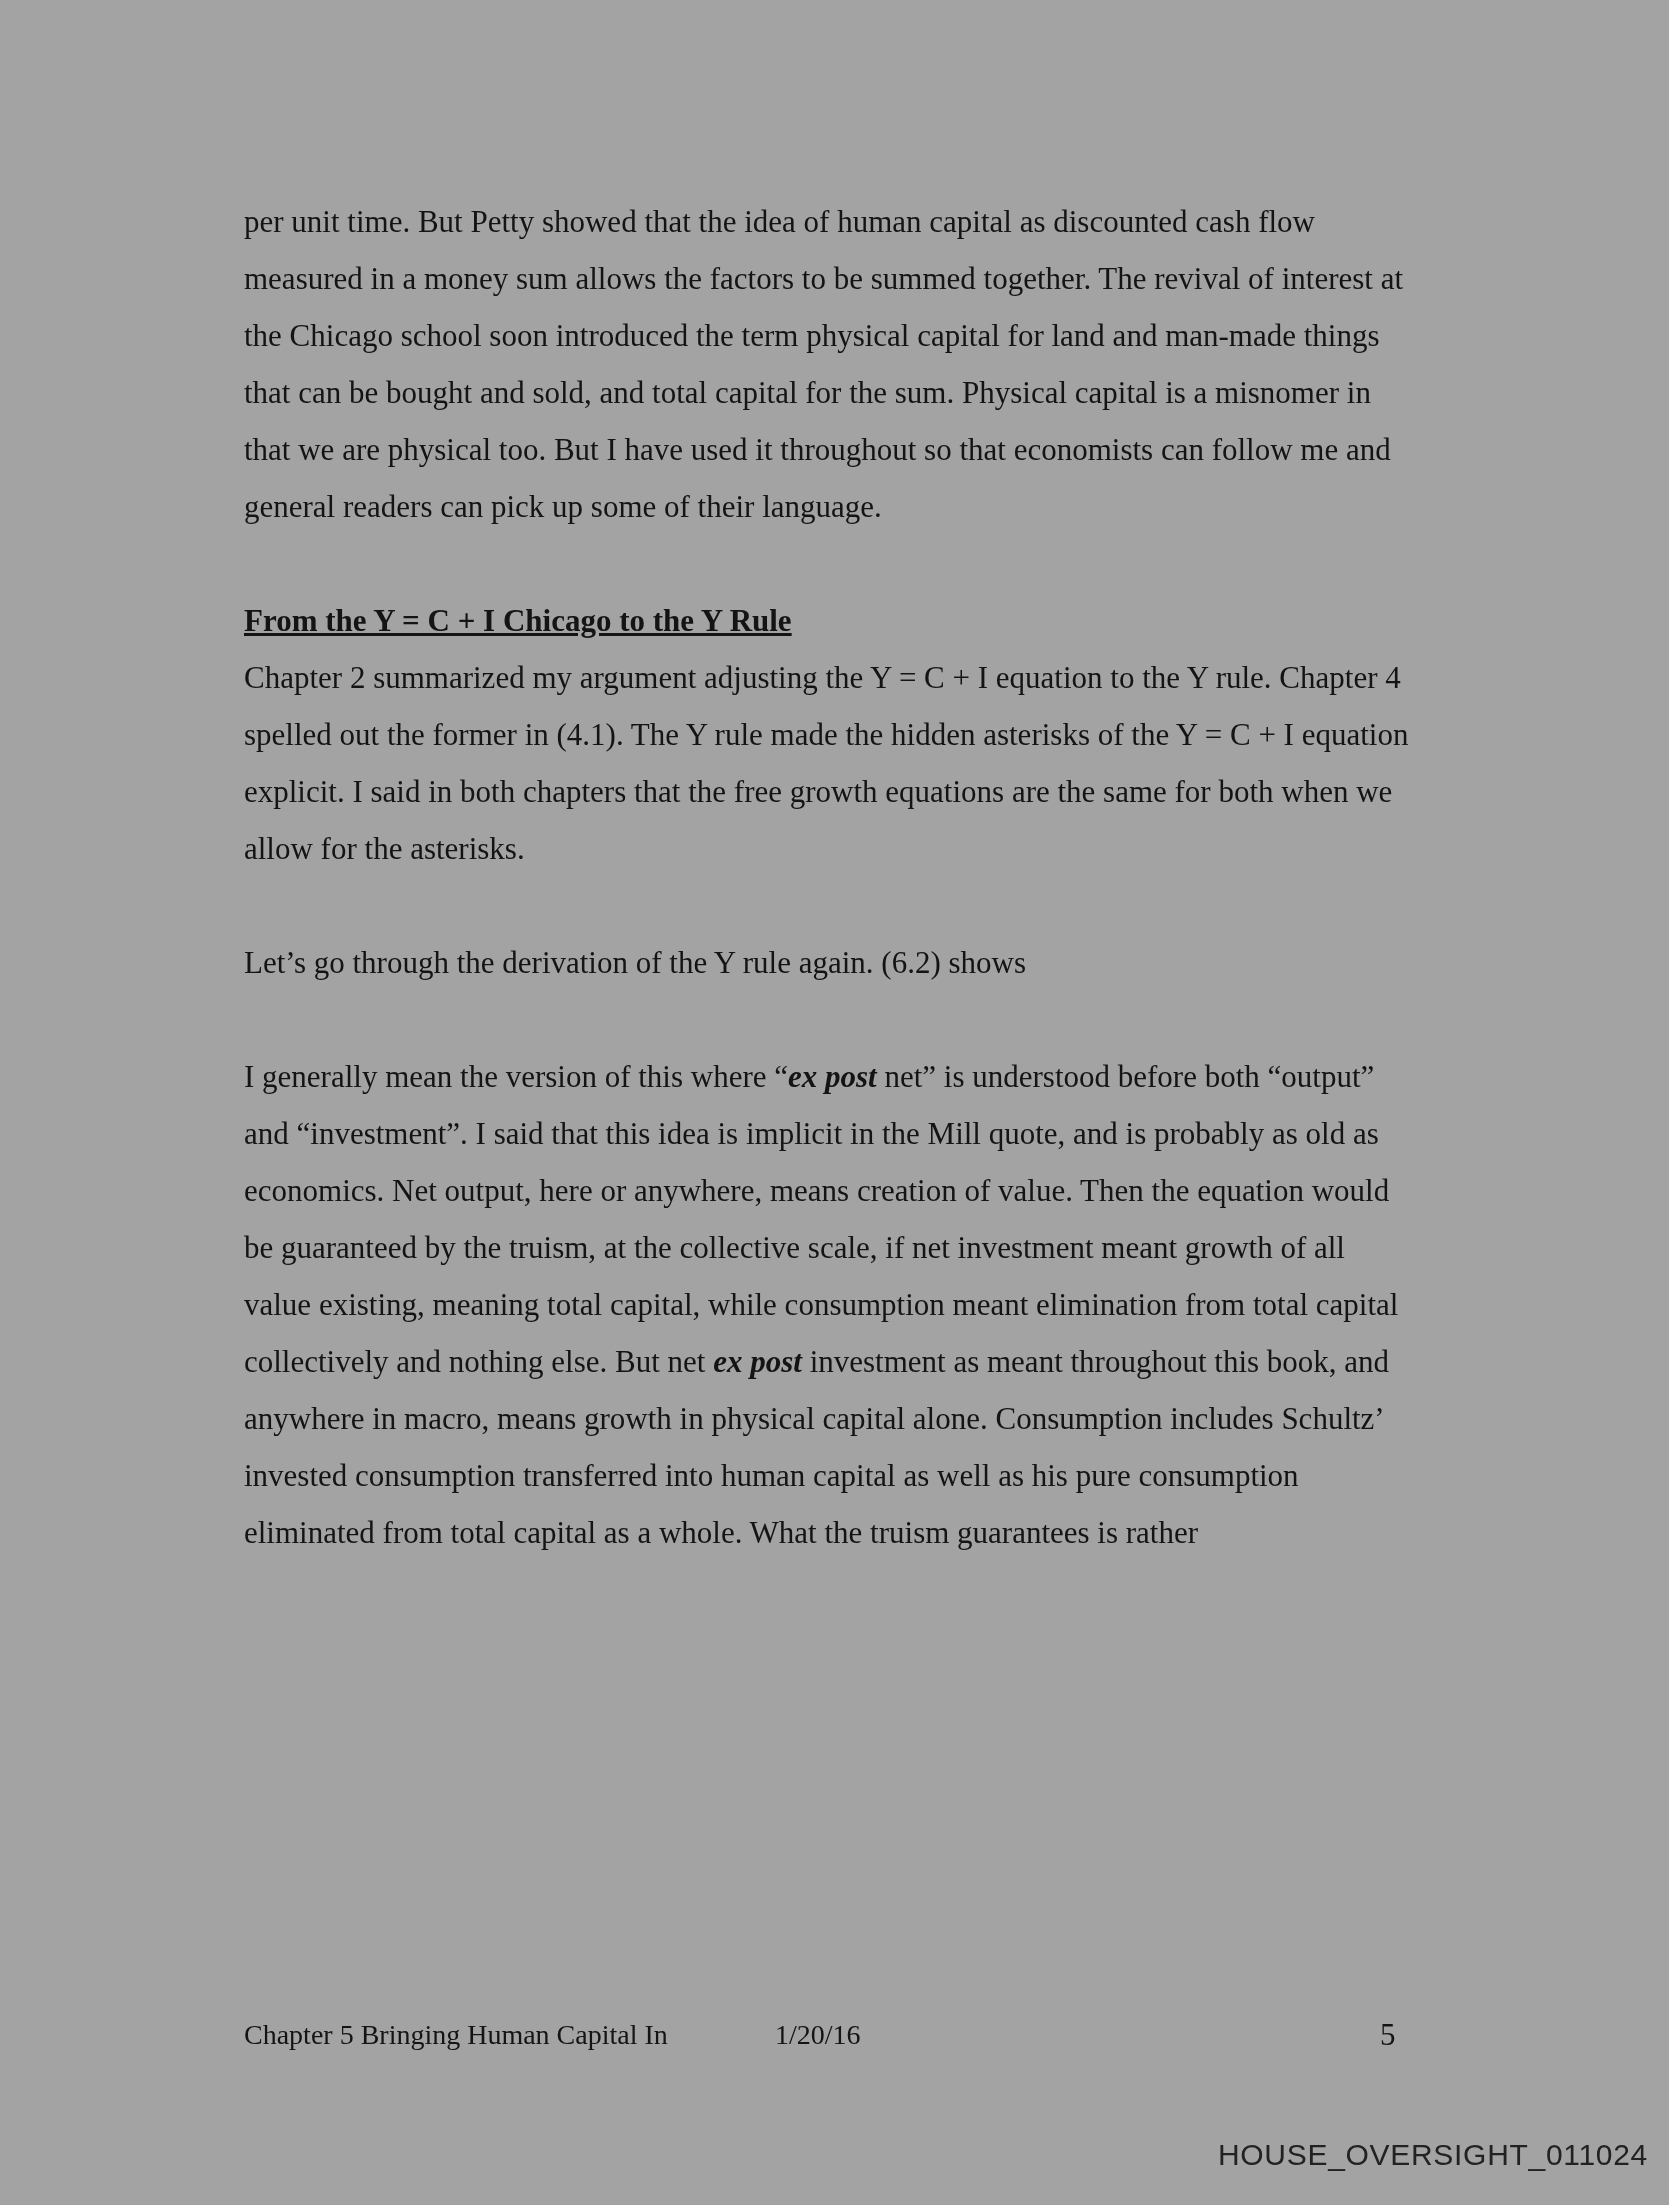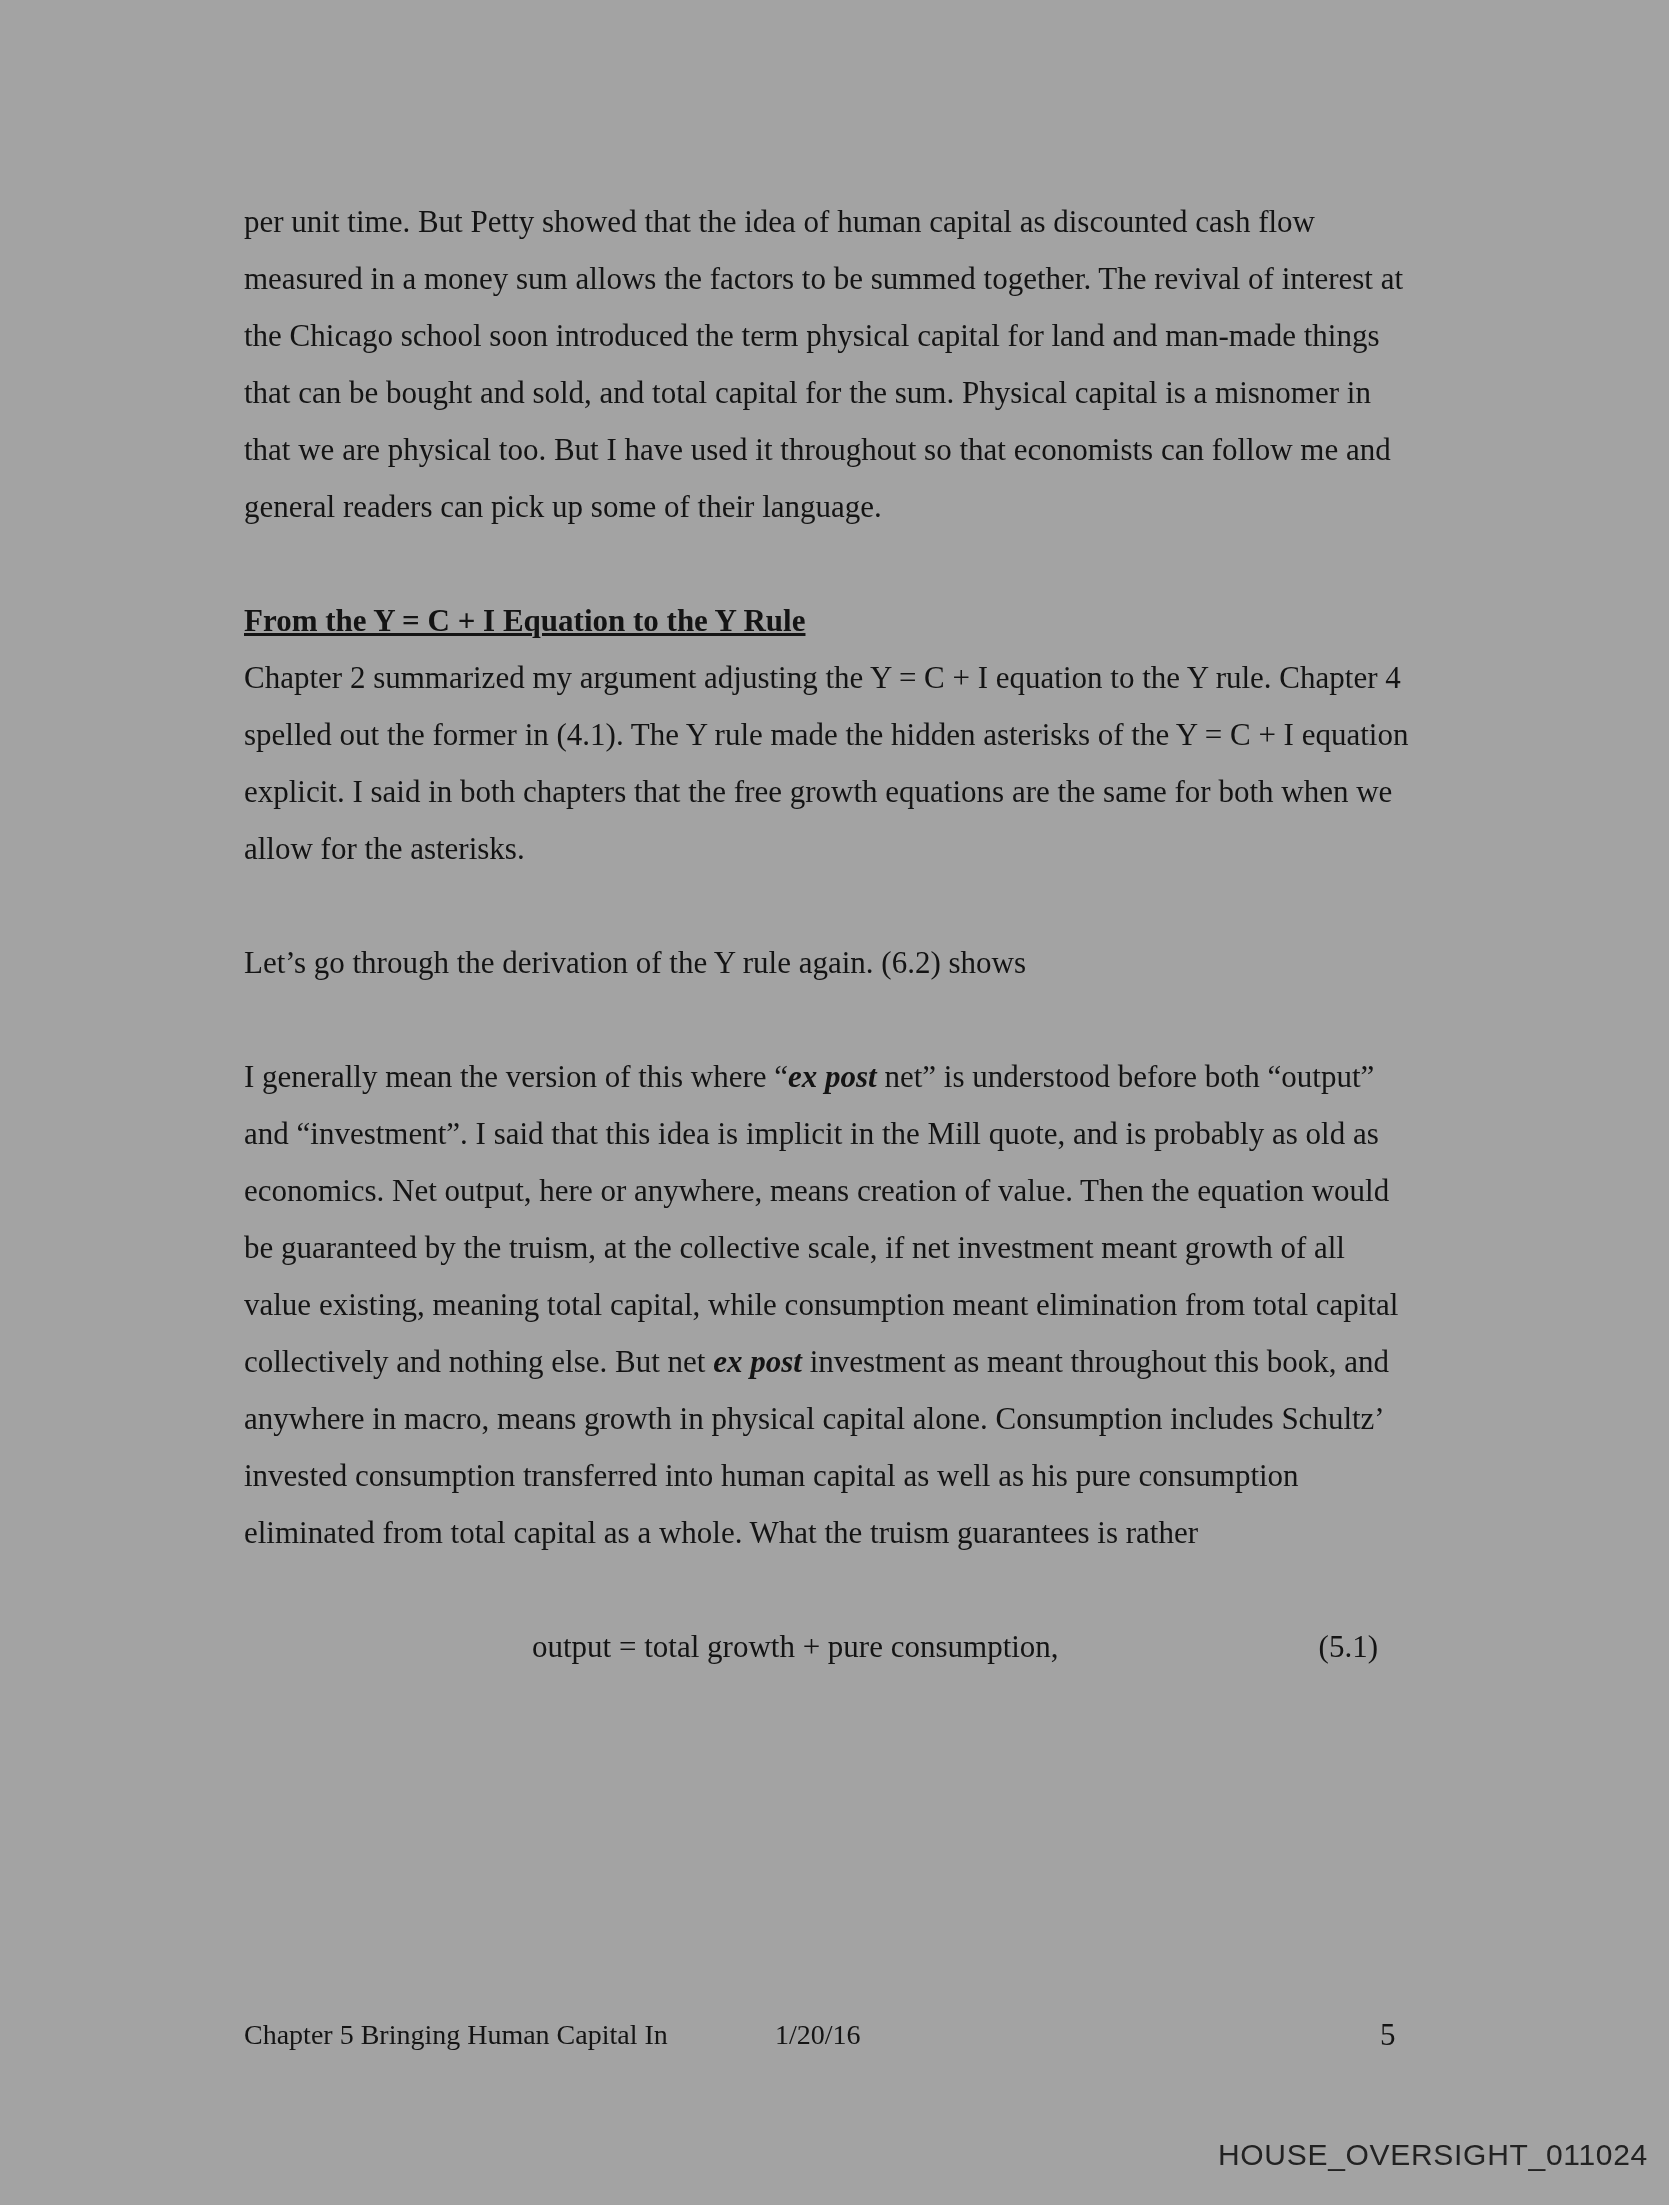--- a/index.html
+++ b/index.html
@@ -96,33 +96,29 @@
 </style>
 </head>
 <body>
 
 <div class="page">
 
   <div class="content">
 
     <p>per unit time. But Petty showed that the idea of human capital as discounted cash flow measured in a money sum allows the factors to be summed together. The revival of interest at the Chicago school soon introduced the term physical capital for land and man-made things that can be bought and sold, and total capital for the sum. Physical capital is a misnomer in that we are physical too. But I have used it throughout so that economists can follow me and general readers can pick up some of their language.</p>
 
-    <h2 class="section-heading"><span class="heading-text">From the Y = C + I  Equation to the Y Rule</span></h2>
+    <h2 class="section-heading"><span class="heading-text">From the Y = C + I  Chicago to the Y Rule</span></h2>
 
     <p class="para-after-heading">Chapter 2 summarized my argument adjusting the Y = C + I equation to the Y rule. Chapter 4 spelled out the former in (4.1).  The Y rule made the hidden asterisks of the Y = C + I  equation explicit. I said in both chapters that the free growth equations are the same for both when we allow for the asterisks.</p>
 
     <p>Let’s go through the derivation of the Y rule again. (6.2) shows</p>
 
 
     <p><span>I generally mean the version of this where “</span><em>ex post</em><span> net” is understood before both “output” and “investment”. I said that this idea is implicit in the Mill quote, and is probably as old as economics. Net output, here or anywhere, means creation of value. Then the equation would be guaranteed by the truism, at the collective scale, if net investment meant growth of all value existing, meaning total capital, while consumption meant elimination from total capital collectively and nothing else. But net </span><em>ex post</em><span> investment as meant throughout this book, and anywhere in macro, means growth in physical capital alone. Consumption includes Schultz’ invested consumption transferred into human capital as well as his pure consumption eliminated from total capital as a whole. What the truism guarantees is rather</span></p>
 
-    <div class="equation-row">
-      <span class="equation-2-text">output = total growth + pure consumption,</span>
-      <span class="equation-label">(5.1)</span>
-    </div>
 
   </div>
 
   <div class="footer">
     <span class="footer-chapter">Chapter 5 Bringing Human Capital In</span>
     <span class="footer-date">1/20/16</span>
     <span class="footer-page">5</span>
   </div>
 
   <div class="watermark">HOUSE_OVERSIGHT_011024</div>

